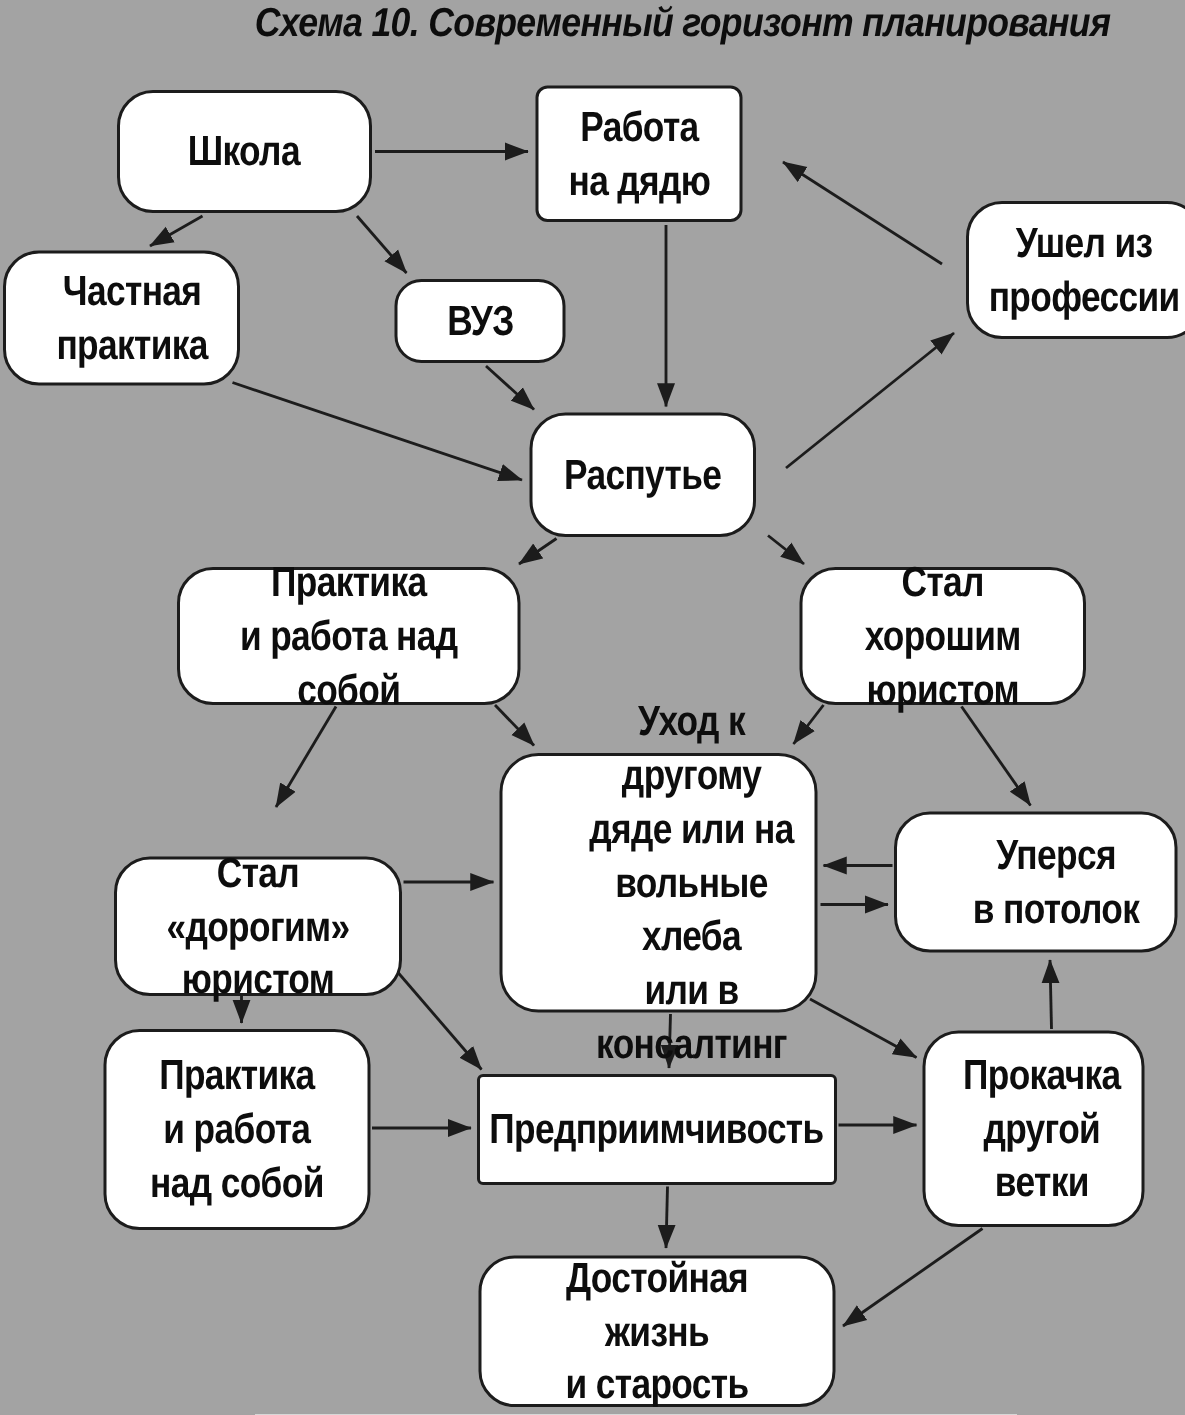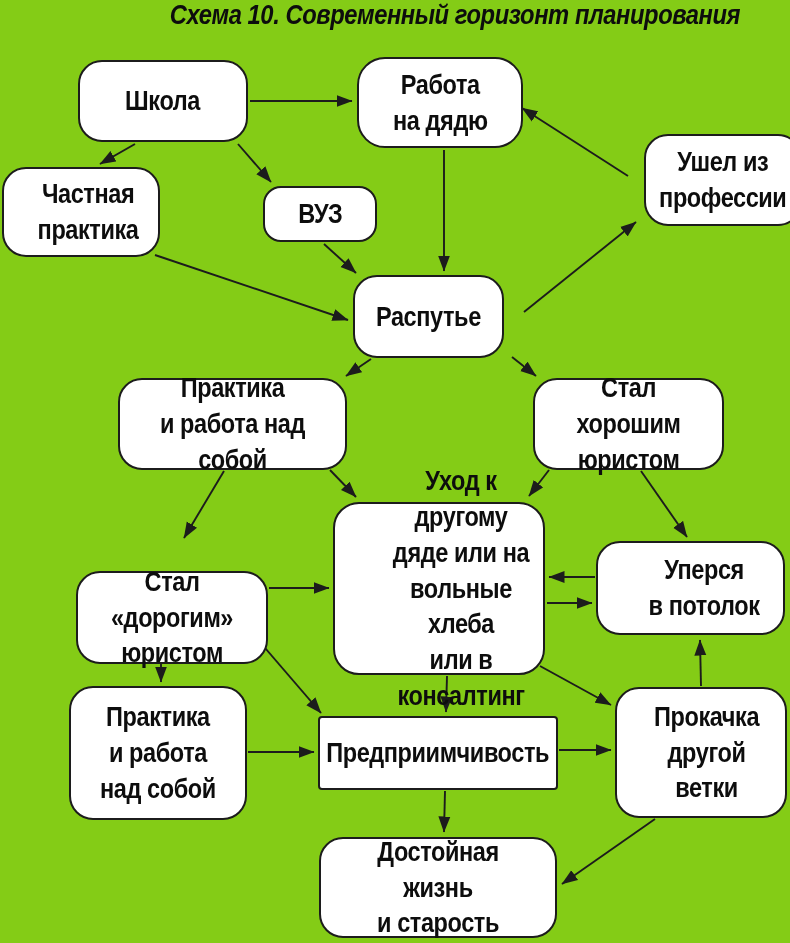--- a/index.html
+++ b/index.html
@@ -4,21 +4,21 @@
 <style>
   html, body {
     margin: 0;
     padding: 0;
     background: #ffffff;
   }
   .stage {
     position: relative;
     width: 790px;
     height: 943px;
-    background: #84cc16;
+    background: #a3a3a3;
     overflow: hidden;
     font-family: "Liberation Sans", "DejaVu Sans", sans-serif;
   }
   .title {
     position: absolute;
     top: 0px;
     left: 120px;
     width: 670px;
     text-align: center;
     font-size: 27px;
@@ -97,21 +97,21 @@
         <line x1="701" y1="686" x2="700" y2="640" stroke="#1c1c1c" stroke-width="1.9" marker-end="url(#arrowhead)"></line>
         <line x1="445" y1="791" x2="444" y2="832" stroke="#1c1c1c" stroke-width="1.9" marker-end="url(#arrowhead)"></line>
         <line x1="655" y1="819" x2="562" y2="884" stroke="#1c1c1c" stroke-width="1.9" marker-end="url(#arrowhead)"></line>
       </g>
   </svg>
 
   <div id="nodes">
       <div class="node" style="left: 78px; top: 60px; width: 170px; height: 82px; border-radius: 24px;">
         <div class="label">Школа</div>
       </div>
-      <div class="node" style="left: 357px; top: 57px; width: 166px; height: 91px; border-radius: 28px; align-items: center;">
+      <div class="node" style="left: 357px; top: 57px; width: 138px; height: 91px; border-radius: 8px; align-items: center;">
         <div class="label">Работа
 на дядю</div>
       </div>
       <div class="node" style="left: 630px; top: 134px; width: 158px; height: 92px; border-radius: 24px; margin-left: 14px;">
         <div class="label">Ушел из
 профессии</div>
       </div>
       <div class="node" style="left: 2px; top: 167px; width: 158px; height: 90px; border-radius: 24px; padding-left: 15px;">
         <div class="label">Частная
 практика</div>
@@ -145,21 +145,21 @@
 в потолок</div>
       </div>
       <div class="node" style="left: 69px; top: 686px; width: 178px; height: 134px; border-radius: 24px;">
         <div class="label">Практика
 и работа
 над собой</div>
       </div>
       <div class="node" style="left: 318px; top: 716px; width: 240px; height: 74px; border-radius: 4px;">
         <div class="label">Предприимчивость</div>
       </div>
-      <div class="node" style="left: 615px; top: 687px; width: 172px; height: 131px; border-radius: 24px; padding-left: 12px;">
+      <div class="node" style="left: 615px; top: 687px; width: 148px; height: 131px; border-radius: 24px; padding-left: 12px;">
         <div class="label">Прокачка
 другой
 ветки</div>
       </div>
       <div class="node" style="left: 319px; top: 837px; width: 238px; height: 101px; border-radius: 24px;">
         <div class="label">Достойная жизнь
 и старость</div>
       </div>
     </div>
 </div>

